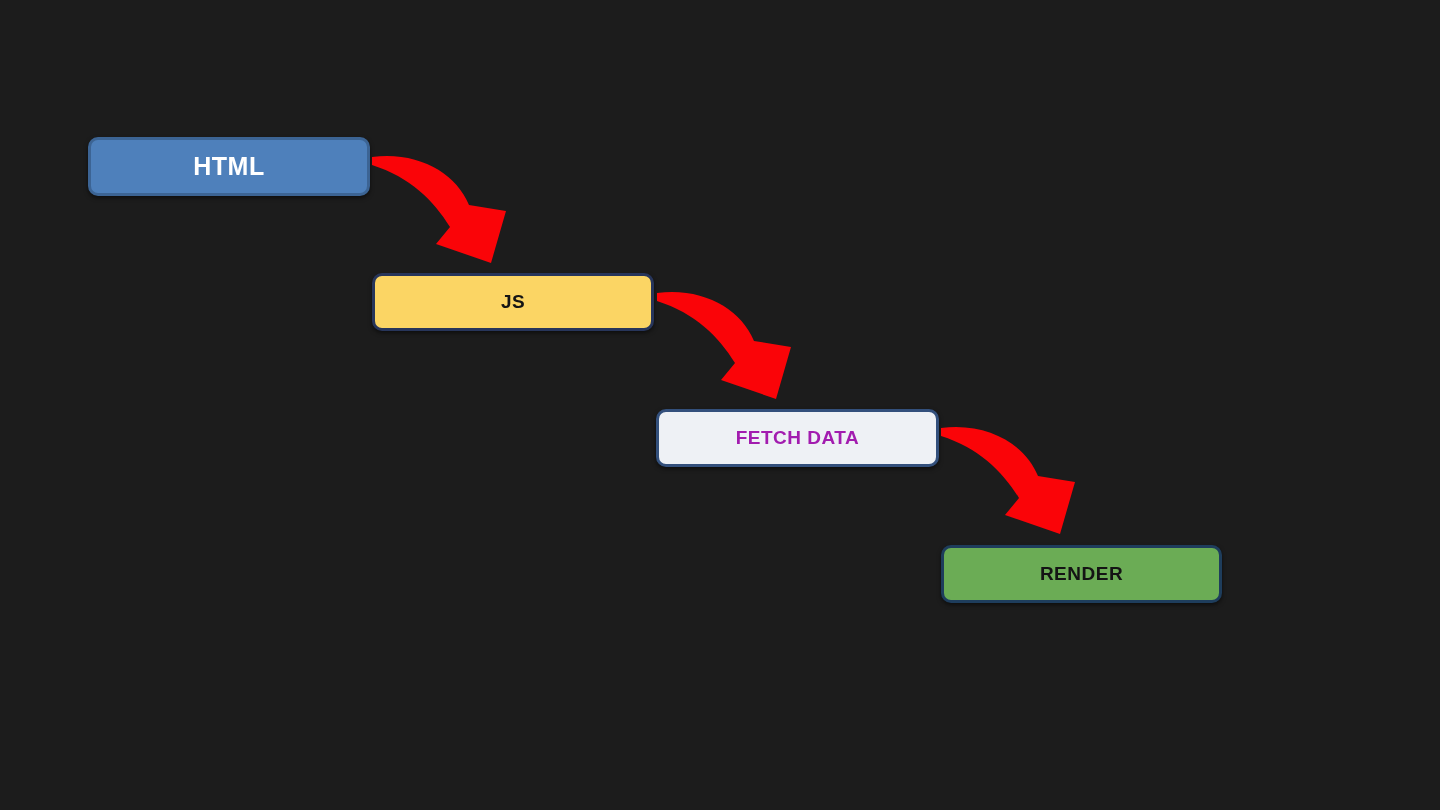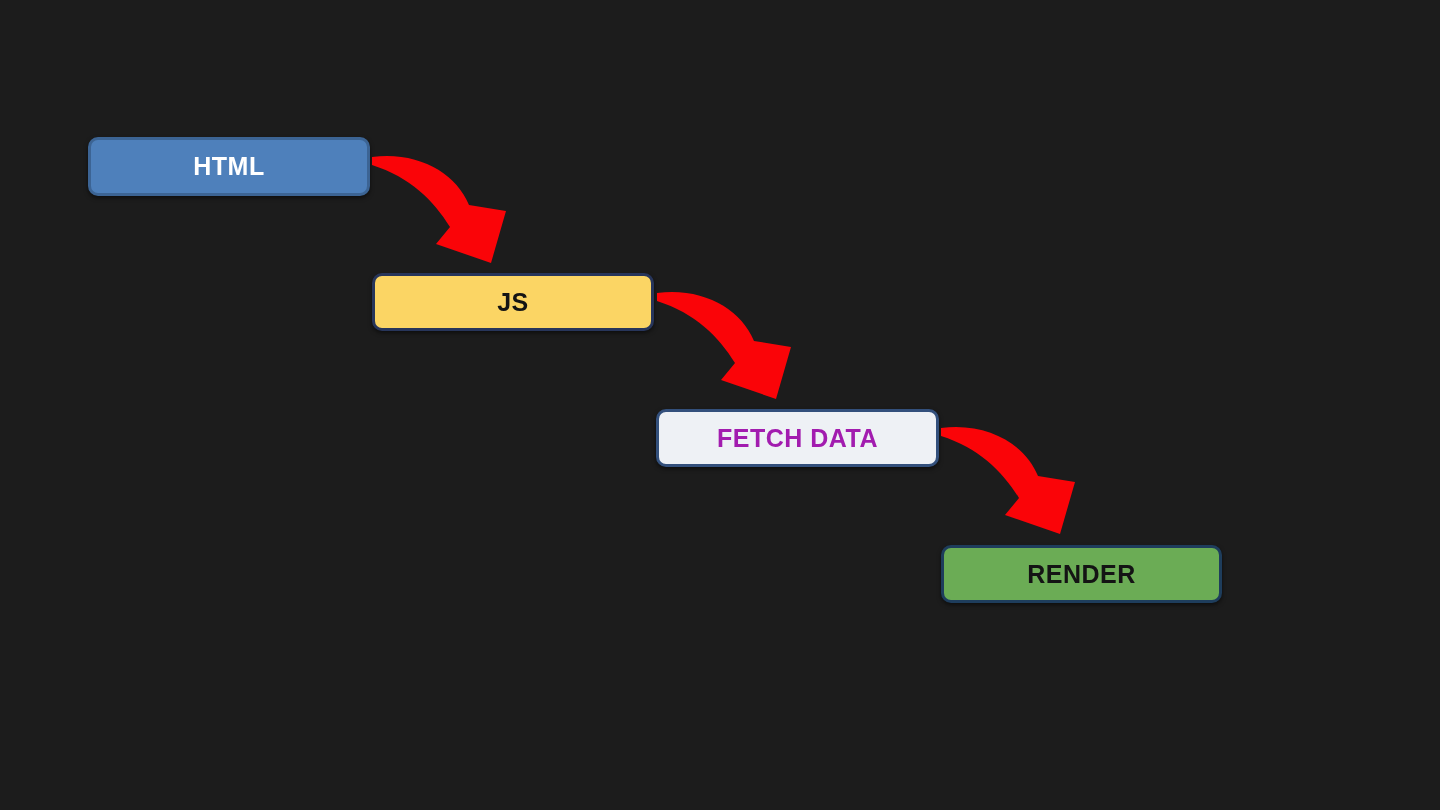--- a/index.html
+++ b/index.html
@@ -17,21 +17,21 @@
   }
   .step-box {
     position: absolute;
     display: flex;
     align-items: center;
     justify-content: center;
     border-radius: 10px;
     border: 3px solid transparent;
     box-sizing: border-box;
     font-weight: bold;
-    font-size: 25px;
+    font-size: 19px;
     letter-spacing: 0.5px;
     box-shadow: 0 2px 4px rgba(0,0,0,0.55);
   }
   .step-0 { left: 88px;  top: 137px; width: 282px; height: 59px; font-size: 25px; }
   .step-1 { left: 372px; top: 273px; width: 282px; height: 58px; }
   .step-2 { left: 656px; top: 409px; width: 283px; height: 58px; }
   .step-3 { left: 941px; top: 545px; width: 281px; height: 58px; }
   .arrow {
     position: absolute;
     width: 140px;

